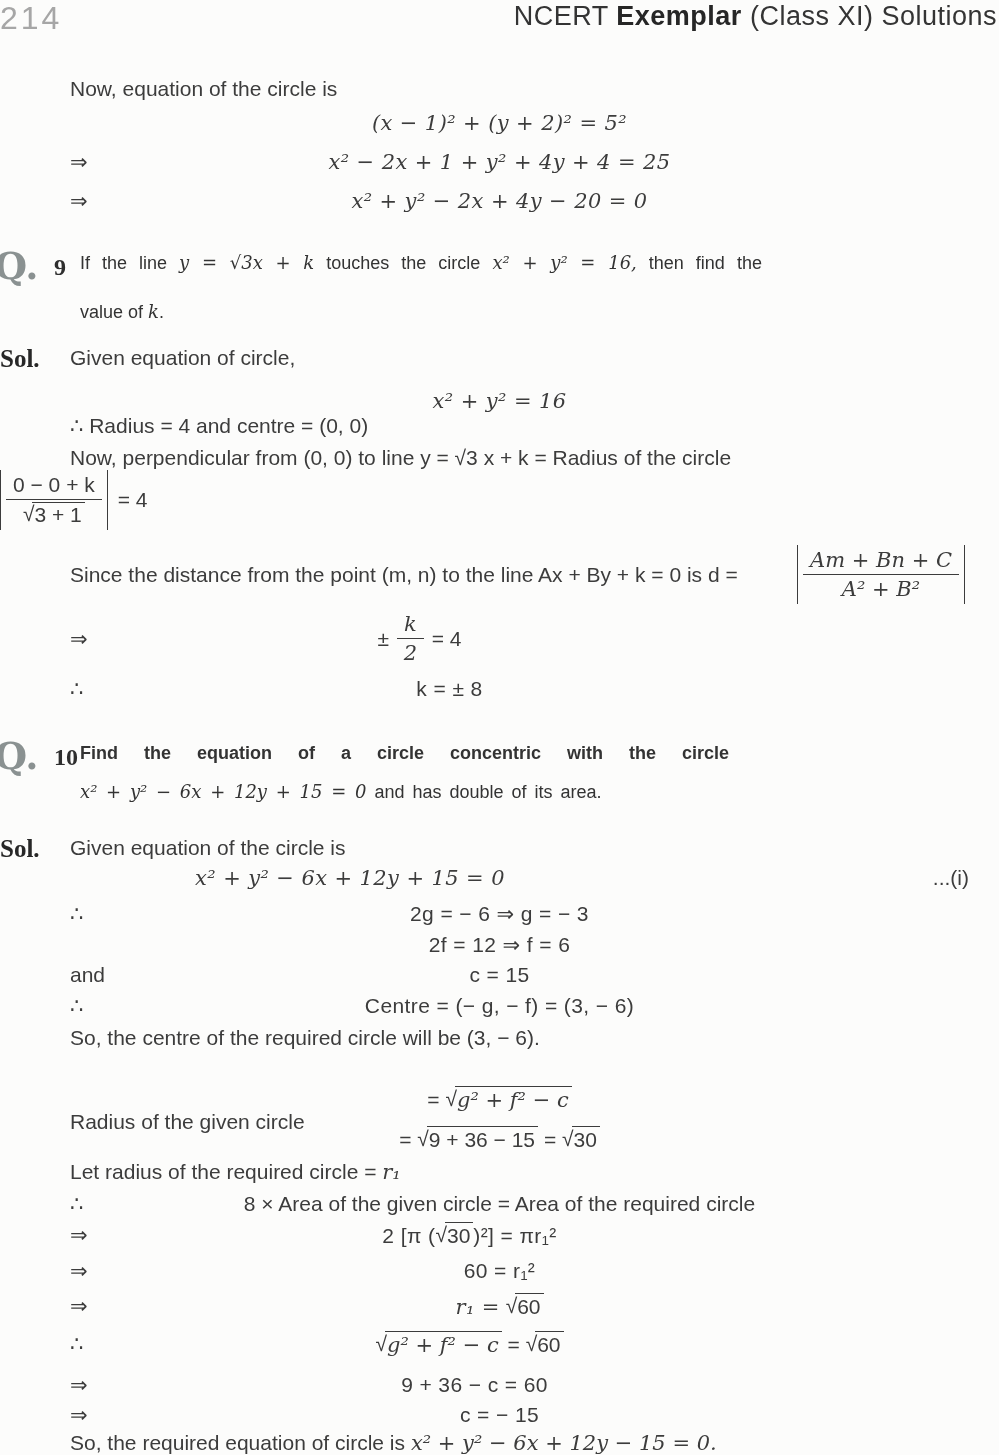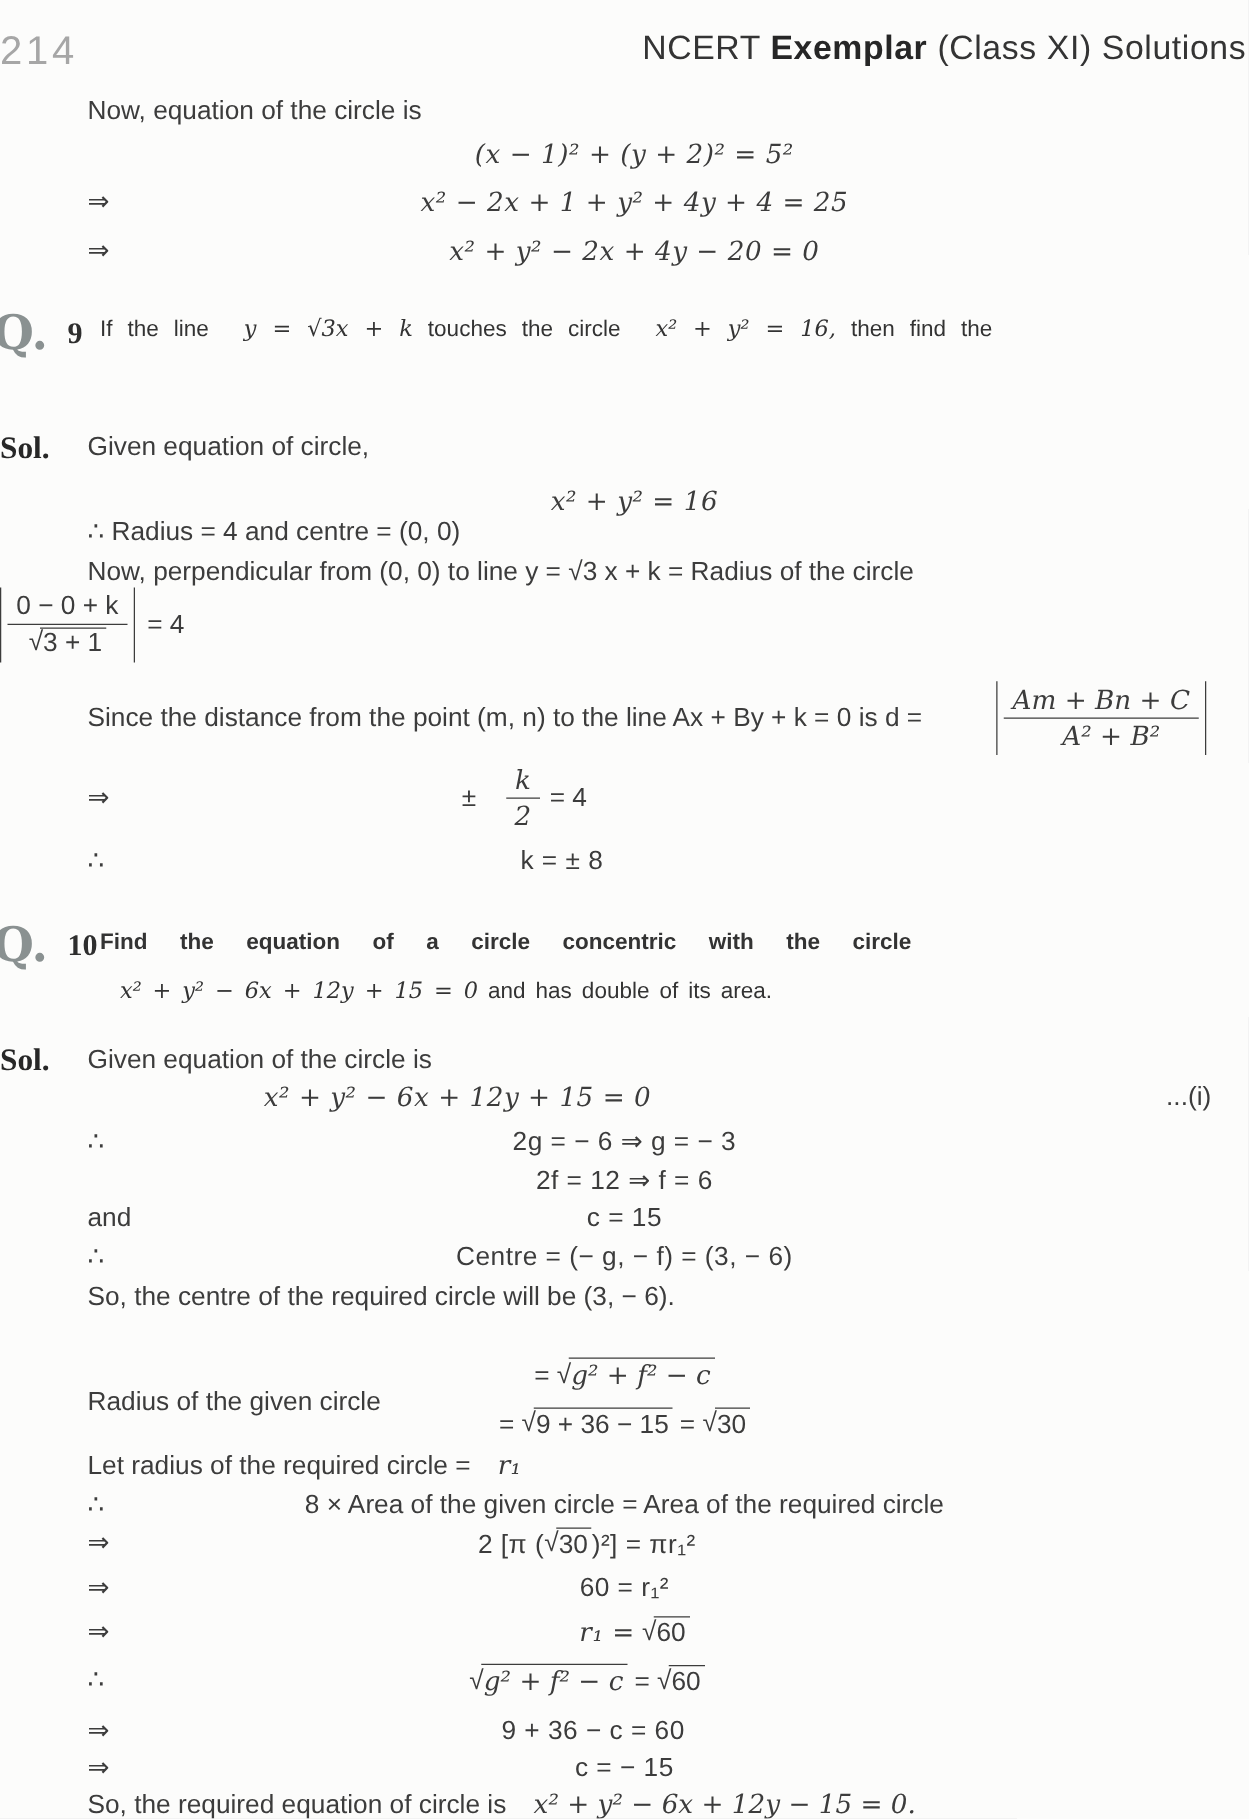--- a/index.html
+++ b/index.html
@@ -4,37 +4,37 @@
 <style>
   html,body{margin:0;padding:0;background:#e8e8e8;}
   .page{position:relative;width:999px;height:1455px;background:#fcfcfb;color:#3c3c3c;
         font-family:"Liberation Sans",sans-serif;font-size:21px;overflow:hidden;margin:0 auto;}
   .row{position:absolute;left:0;right:0;line-height:1.25;}
   .ctr{text-align:center;}
   .ind{padding-left:70px;}
   .lead{position:absolute;left:70px;top:50%;transform:translateY(-50%);}
   .lead2{position:absolute;left:70px;}
   
-  .hdr{position:absolute;top:2px;left:0;right:0;display:flex;justify-content:space-between;align-items:flex-start;margin-top:22px;}
+  .hdr{position:absolute;top:2px;left:0;right:0;display:flex;justify-content:space-between;align-items:flex-start;}
   .pgnum{font-size:32px;color:#a6a6a6;font-weight:400;letter-spacing:3px;line-height:1;margin-left:0px;
          font-family:"Liberation Sans",sans-serif;}
   .htitle{font-size:27px;color:#343434;line-height:1.1;padding-right:2px;letter-spacing:.5px;}
   .htitle .b{font-weight:bold;color:#262626;}
   
   .qlab{position:absolute;left:-6px;top:-10px;font-family:"DejaVu Serif",serif;font-weight:bold;
         font-size:38px;color:#8a9191;}
   .qnum{position:absolute;left:54px;top:0px;font-family:"Liberation Serif",serif;font-weight:bold;
         font-size:24px;color:#2e2e2e;}
   .sollab{position:absolute;left:0px;top:-2px;font-family:"Liberation Serif",serif;font-weight:bold;
           font-size:25px;color:#272727;}
   .qtext{padding-left:80px;font-size:18px;color:#333;}
   .js1{word-spacing:7px;}
   .js2{word-spacing:21px;font-weight:bold;}
   
-  .m{font-family:"DejaVu Serif",serif;font-style:italic;padding-left:16px;}
+  .m{font-family:"DejaVu Serif",serif;font-style:italic;}
   .eq{font-size:21px;letter-spacing:.4px;}
   
   .fr{display:inline-flex;flex-direction:column;align-items:center;vertical-align:middle;line-height:1.15;}
   .fr .nu{border-bottom:1.7px solid #3c3c3c;padding:0 7px 2px;}
   .fr .de{padding-top:2px;}
   
   .ab{display:inline-flex;align-items:center;border-left:1.9px solid #3c3c3c;border-right:1.9px solid #3c3c3c;
       padding:3px 5px;vertical-align:middle;}
   
   .sq{display:inline-block;white-space:nowrap;vertical-align:baseline;}
@@ -70,20 +70,26 @@
 
   <div class="row" style="top:252px">
     <span class="qlab">Q.</span>
     <span class="qnum">9</span>
     <div class="qtext js1">
       <span>If the line</span>
       <span class="m">y = √3x + k</span>
       <span>touches the circle</span>
       <span class="m">x² + y² = 16,</span>
       <span>then find the</span>
+    </div>
+  </div>
+  <div class="row" style="top:301px">
+    <div class="qtext">
+      <span>value of</span>
+      <span class="m">k</span><span>.</span>
     </div>
   </div>
 
   <div class="row ind" style="top:345px">
     <span class="sollab">Sol.</span>
     <span>Given equation of circle,</span>
   </div>
   <div class="row ctr eq m" style="top:388px">x² + y² = 16</div>
   <div class="row ind" style="top:413px">∴ Radius = 4 and centre = (0, 0)</div>
   <div class="row ind" style="top:445px">Now, perpendicular from (0, 0) to line y = √3 x + k =  Radius of the circle</div>

